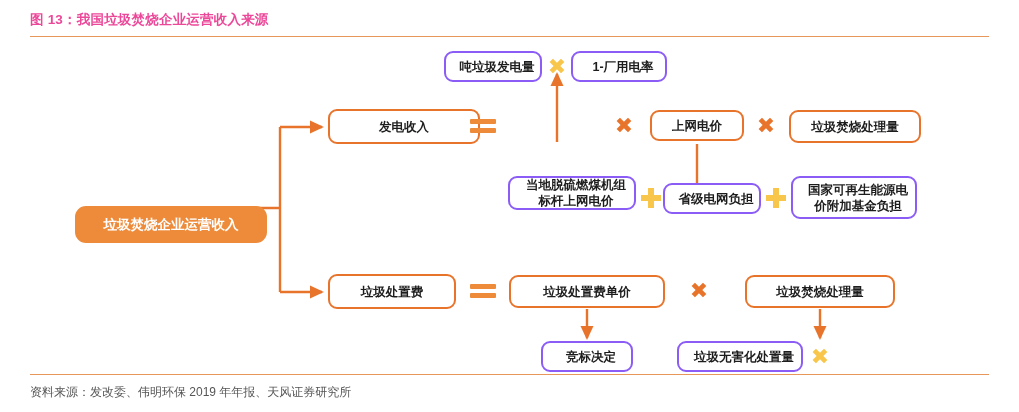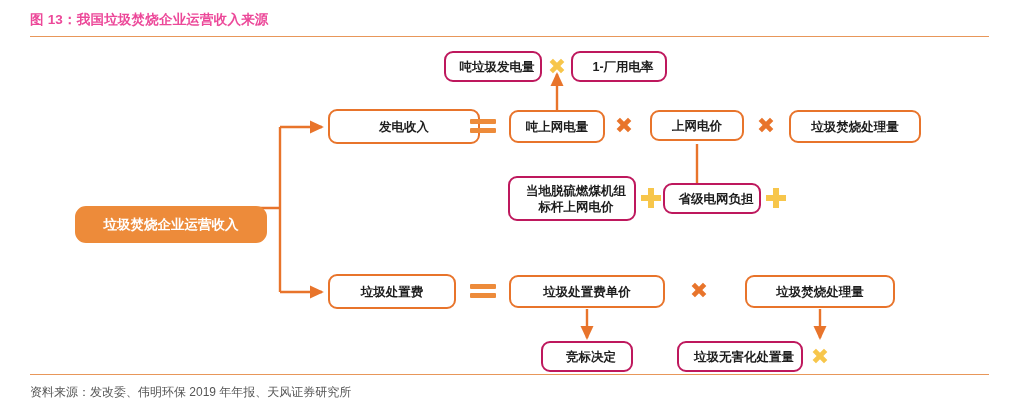--- a/index.html
+++ b/index.html
@@ -76,21 +76,21 @@
     font-weight: bold;
     line-height: 1.28;
     color: #1d1d1d;
     background: #ffffff;
     white-space: pre-line;
   }
   .node.orange {
     border: 2px solid #E8742B;
   }
   .node.yellow {
-    border: 2px solid #be185d;
+    border: 2px solid #8b5cf6;
     padding-left: 8px;
   }
   .node.filled {
     background: #ED8B3A;
     border: 2px solid #ED8B3A;
     color: #ffffff;
     border-radius: 11px;
     font-size: 13.5px;
   }
 
@@ -179,45 +179,46 @@
   <div class="op op-times yellow" style="left:546px; top:18px; width:22px; height:22px;">✖</div>
   <div class="node yellow" style="left:571px; top:13px; width:96px; height:31px;">1-厂用电率</div>
 
   <div class="node orange" style="left:328px; top:71px; width:152px; height:35px;">发电收入</div>
 
   <div class="op op-equals" style="left:470px; top:80px;">
     <span class="bar b1"></span>
     <span class="bar b2"></span>
   </div>
 
-  <div class="node orange" style="left:509px; top:72px; width:96px; height:33px;">吨上网电量</div>
 
   <div class="op op-times orange" style="left:613px; top:77px; width:22px; height:22px;">✖</div>
 
   <div class="node orange" style="left:650px; top:72px; width:94px; height:31px;">上网电价</div>
 
   <div class="op op-times orange" style="left:755px; top:77px; width:22px; height:22px;">✖</div>
 
   <div class="node orange" style="left:789px; top:72px; width:132px; height:33px;">垃圾焚烧处理量</div>
 
-  <div class="node yellow" style="left:508px; top:138px; width:128px; height:45px;">当地脱硫燃煤机组
+  <div class="node yellow" style="left:508px; top:138px; width:128px; height:34px;">当地脱硫燃煤机组
 标杆上网电价</div>
 
   <div class="op op-plus" style="left:641px; top:150px;">
     <span class="barh"></span>
     <span class="barv"></span>
   </div>
 
   <div class="node yellow" style="left:663px; top:145px; width:98px; height:31px;">省级电网负担</div>
 
   <div class="op op-plus" style="left:766px; top:150px;">
     <span class="barh"></span>
     <span class="barv"></span>
   </div>
 
+  <div class="node yellow" style="left:791px; top:138px; width:126px; height:43px;">国家可再生能源电
+价附加基金负担</div>
 
   <div class="node orange" style="left:328px; top:236px; width:128px; height:35px;">垃圾处置费</div>
 
   <div class="op op-equals" style="left:470px; top:245px;">
     <span class="bar b1"></span>
     <span class="bar b2"></span>
   </div>
 
   <div class="node orange" style="left:509px; top:237px; width:156px; height:33px;">垃圾处置费单价</div>
 

